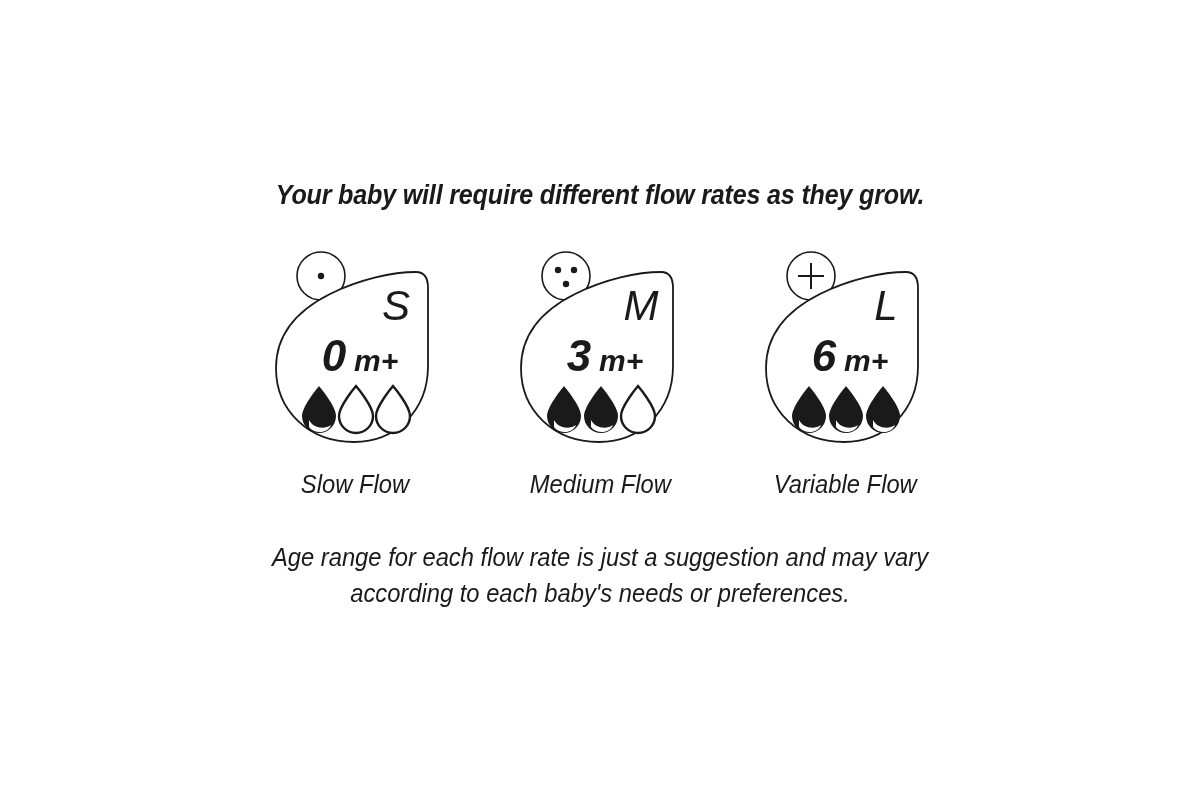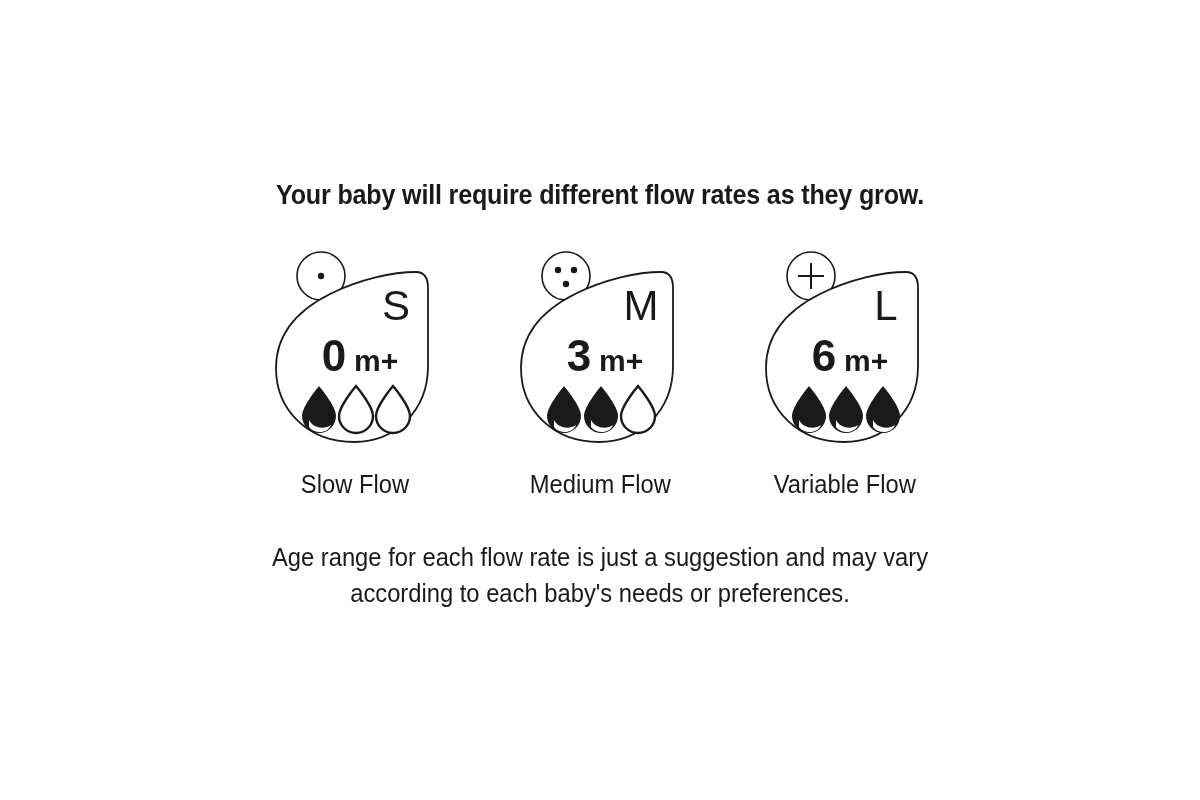--- a/index.html
+++ b/index.html
@@ -18,20 +18,21 @@
   }
 
   .infographic {
     position: relative;
     width: 1200px;
     height: 784px;
     background: #ffffff;
     display: flex;
     flex-direction: column;
     align-items: center;
+    font-style: italic;
   }
 
   
   .headline {
     position: absolute;
     top: 180px;
     left: 0;
     width: 1200px;
     text-align: center;
     font-size: 27px;

